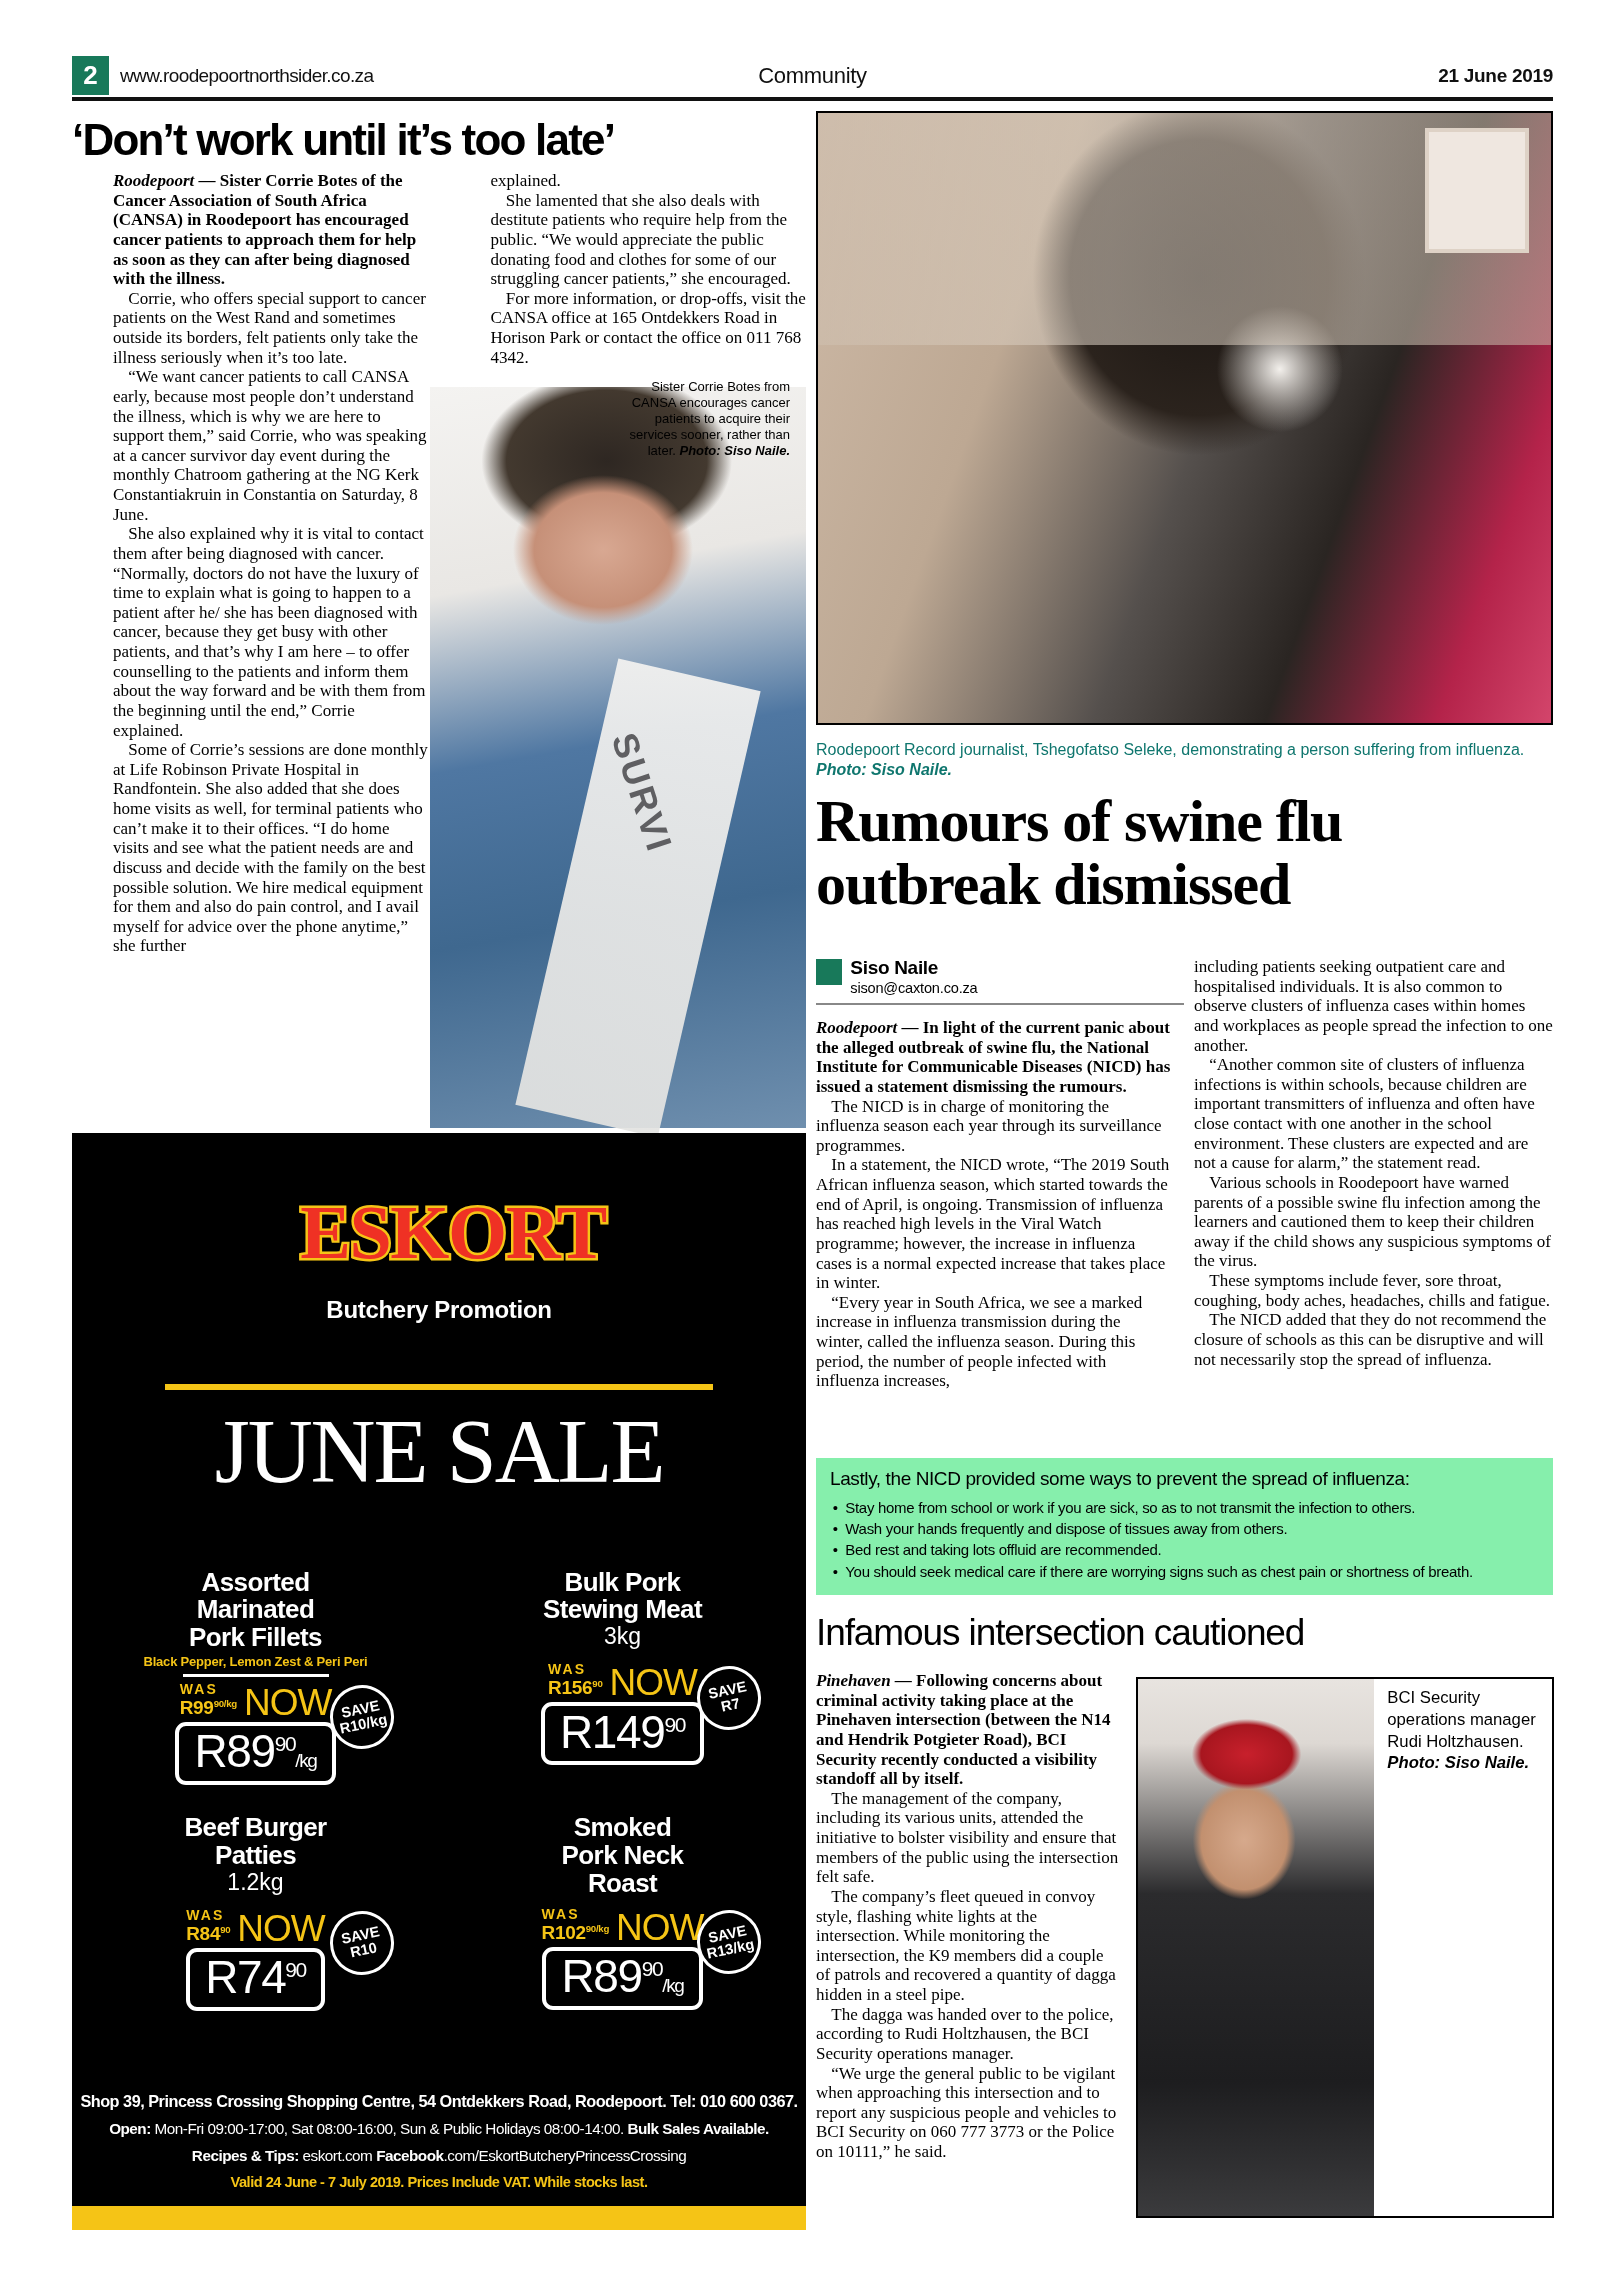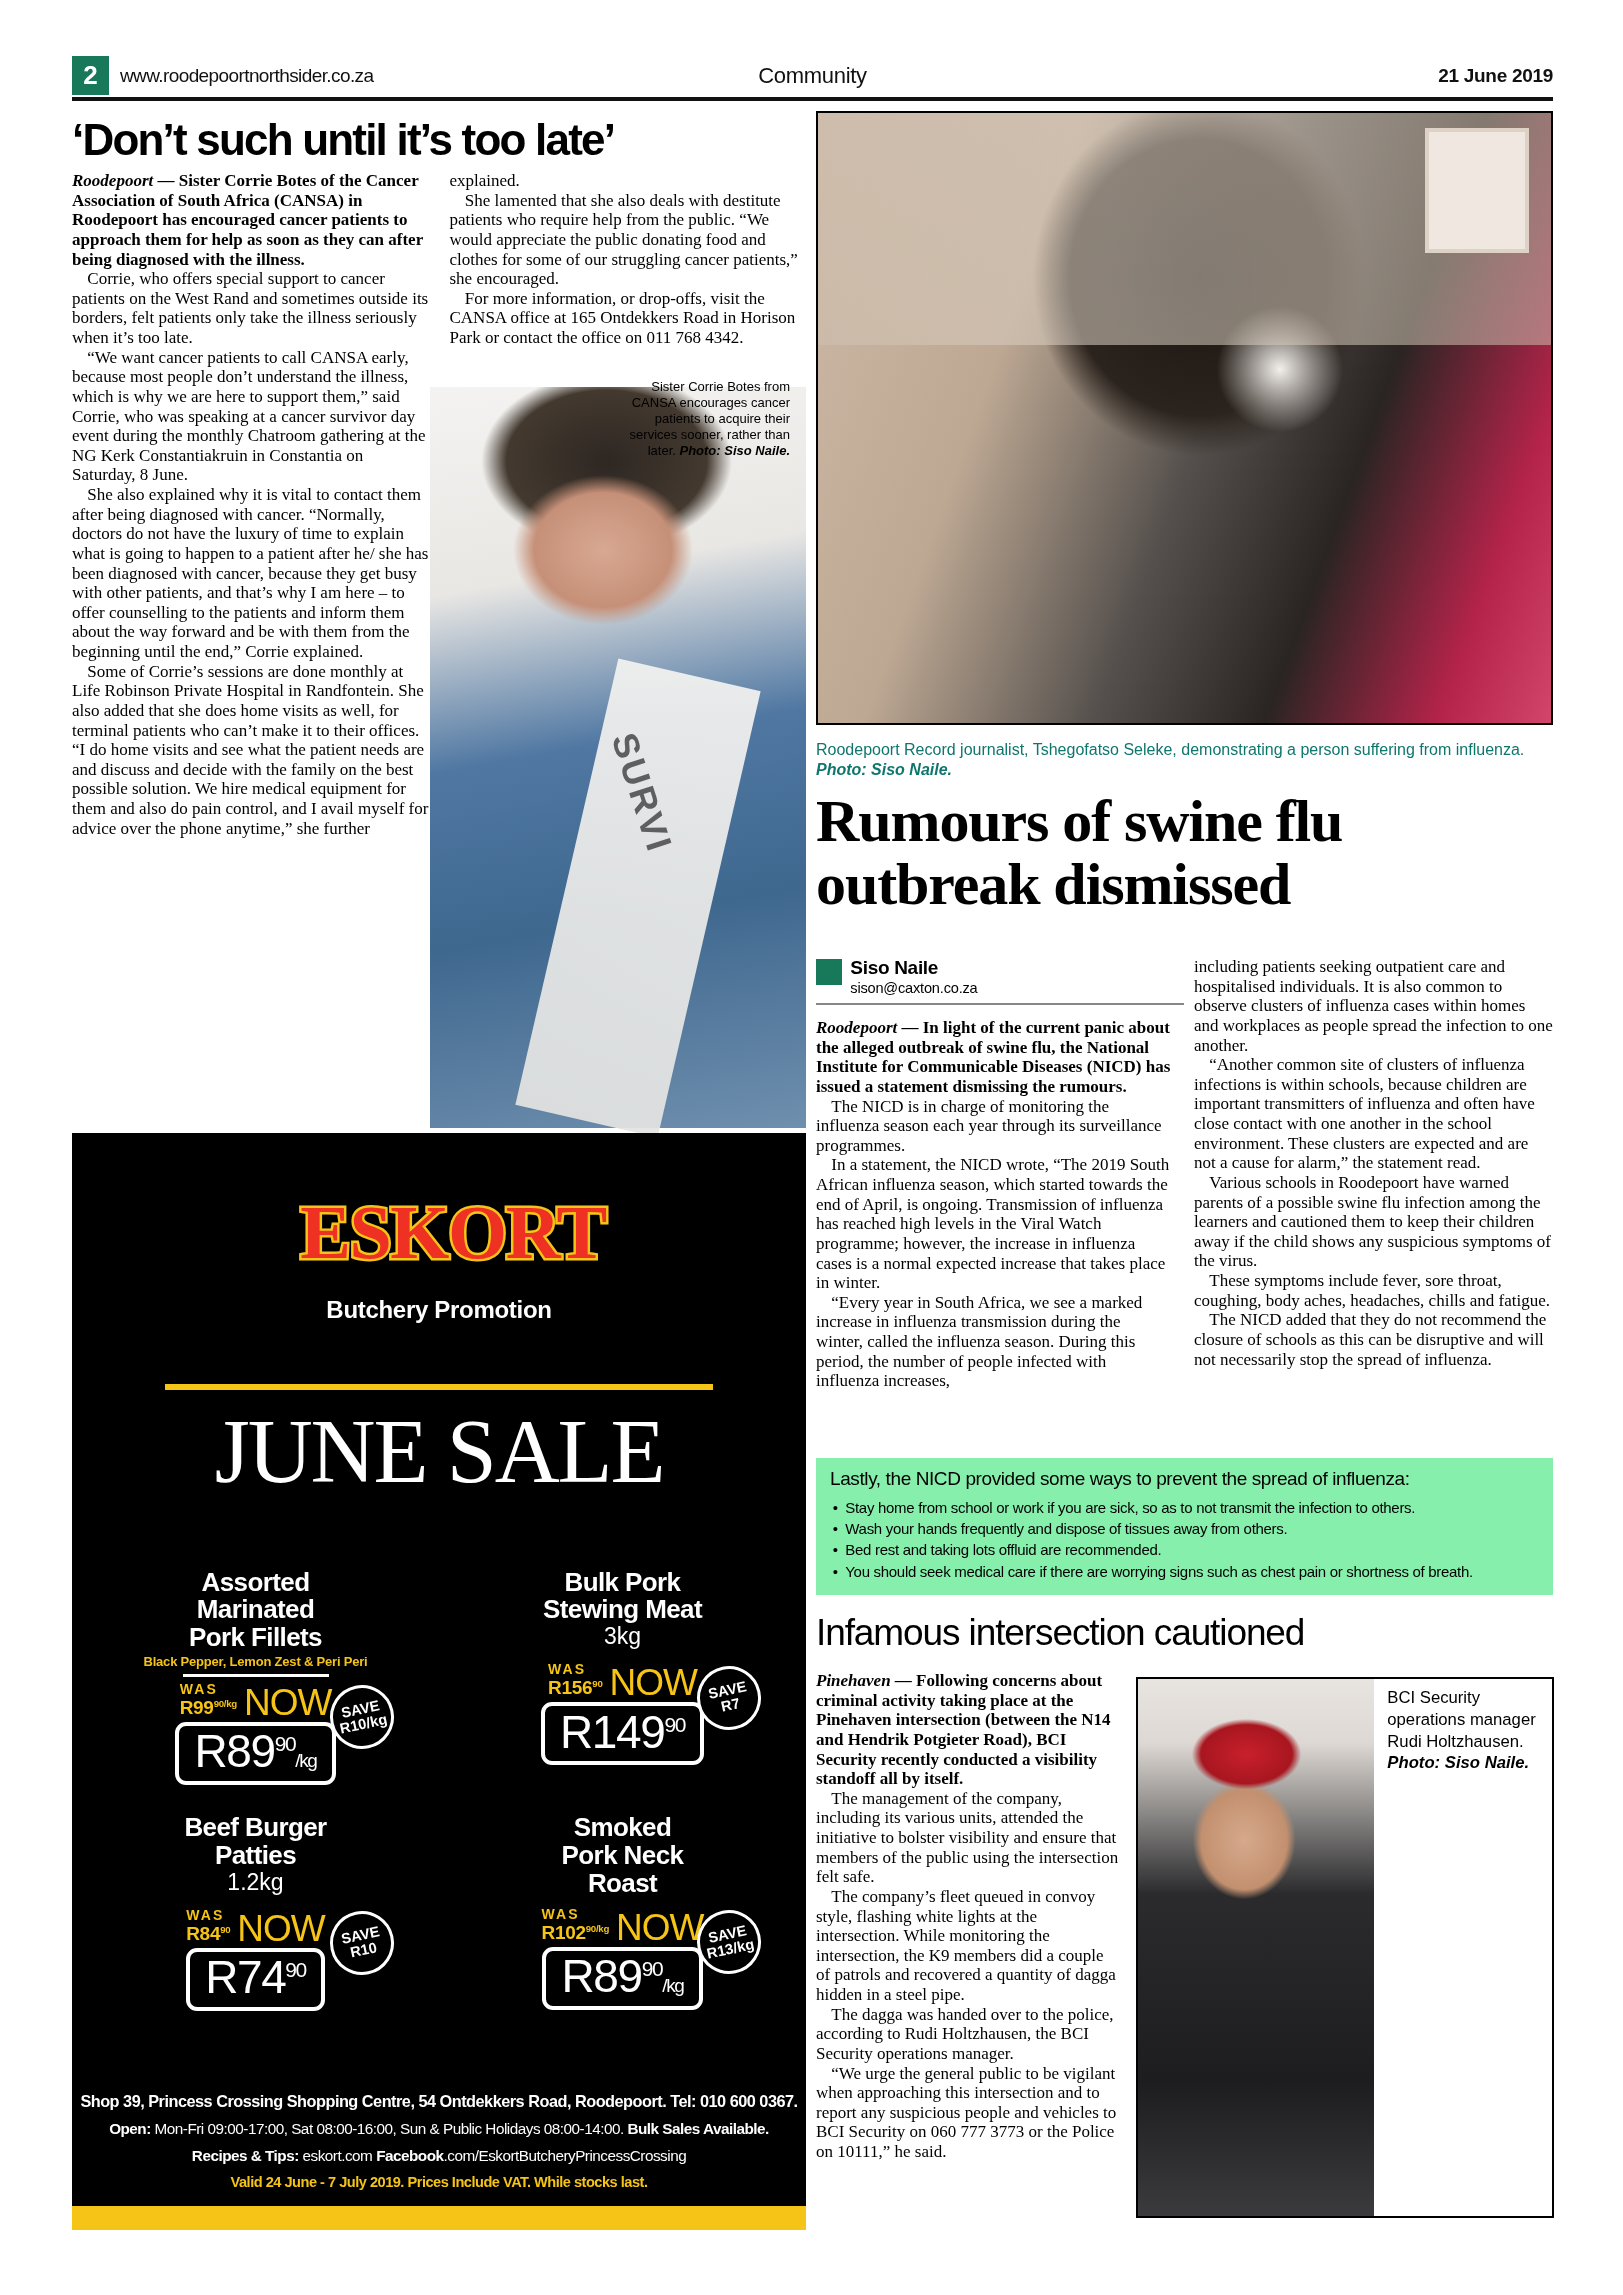--- a/index.html
+++ b/index.html
@@ -75,21 +75,21 @@
     letter-spacing: -1.8px;
     color: #000;
   }
   .art1-cols {
     position: absolute;
     left: 72px; top: 171px;
     width: 734px;
     display: flex;
     gap: 21px;
   }
-  .art1-col { width: 357px; }
+  .art1-col { width: 357px; margin-left: 41px; }
   .bodytext {
     font-family: "Liberation Serif", serif;
     font-size: 17px;
     line-height: 1.155;
     color: #000;
     text-align: left;
   }
   .bodytext p { text-indent: 15.3px; }
   .bodytext p.noind { text-indent: 0; }
   .lead { font-weight: 700; text-indent: 0 !important; }
@@ -391,21 +391,21 @@
 <div class="page">
 
   <div class="masthead">
     <div class="page-num-box">2</div>
     <div class="masthead-url">www.roodepoortnorthsider.co.za</div>
     <div class="masthead-section">Community</div>
     <div class="masthead-date">21 June 2019</div>
   </div>
   <div class="masthead-rule"></div>
 
-  <div class="art1-head">‘Don’t such until it’s too late’</div>
+  <div class="art1-head">‘Don’t work until it’s too late’</div>
 
   <div class="art1-cols">
     <div class="art1-col bodytext">
       <p class="lead"><i>Roodepoort</i><span> — Sister Corrie Botes of the Cancer Association of South Africa (CANSA) in Roodepoort has encouraged cancer patients to approach them for help as soon as they can after being diagnosed with the illness.</span></p>
       <p>Corrie, who offers special support to cancer patients on the West Rand and sometimes outside its borders, felt patients only take the illness seriously when it’s too late.</p>
       <p>“We want cancer patients to call CANSA early, because most people don’t understand the illness, which is why we are here to support them,” said Corrie, who was speaking at a cancer survivor day event during the monthly Chatroom gathering at the NG Kerk Constantiakruin in Constantia on Saturday, 8 June.</p>
       <p>She also explained why it is vital to contact them after being diagnosed with cancer. “Normally, doctors do not have the luxury of time to explain what is going to happen to a patient after he/ she has been diagnosed with cancer, because they get busy with other patients, and that’s why I am here – to offer counselling to the patients and inform them about the way forward and be with them from the beginning until the end,” Corrie explained.</p>
       <p>Some of Corrie’s sessions are done monthly at Life Robinson Private Hospital in Randfontein. She also added that she does home visits as well, for terminal patients who can’t make it to their offices. “I do home visits and see what the patient needs are and discuss and decide with the family on the best possible solution. We hire medical equipment for them and also do pain control, and I avail myself for advice over the phone anytime,” she further</p>
     </div>
     <div class="art1-col bodytext">

